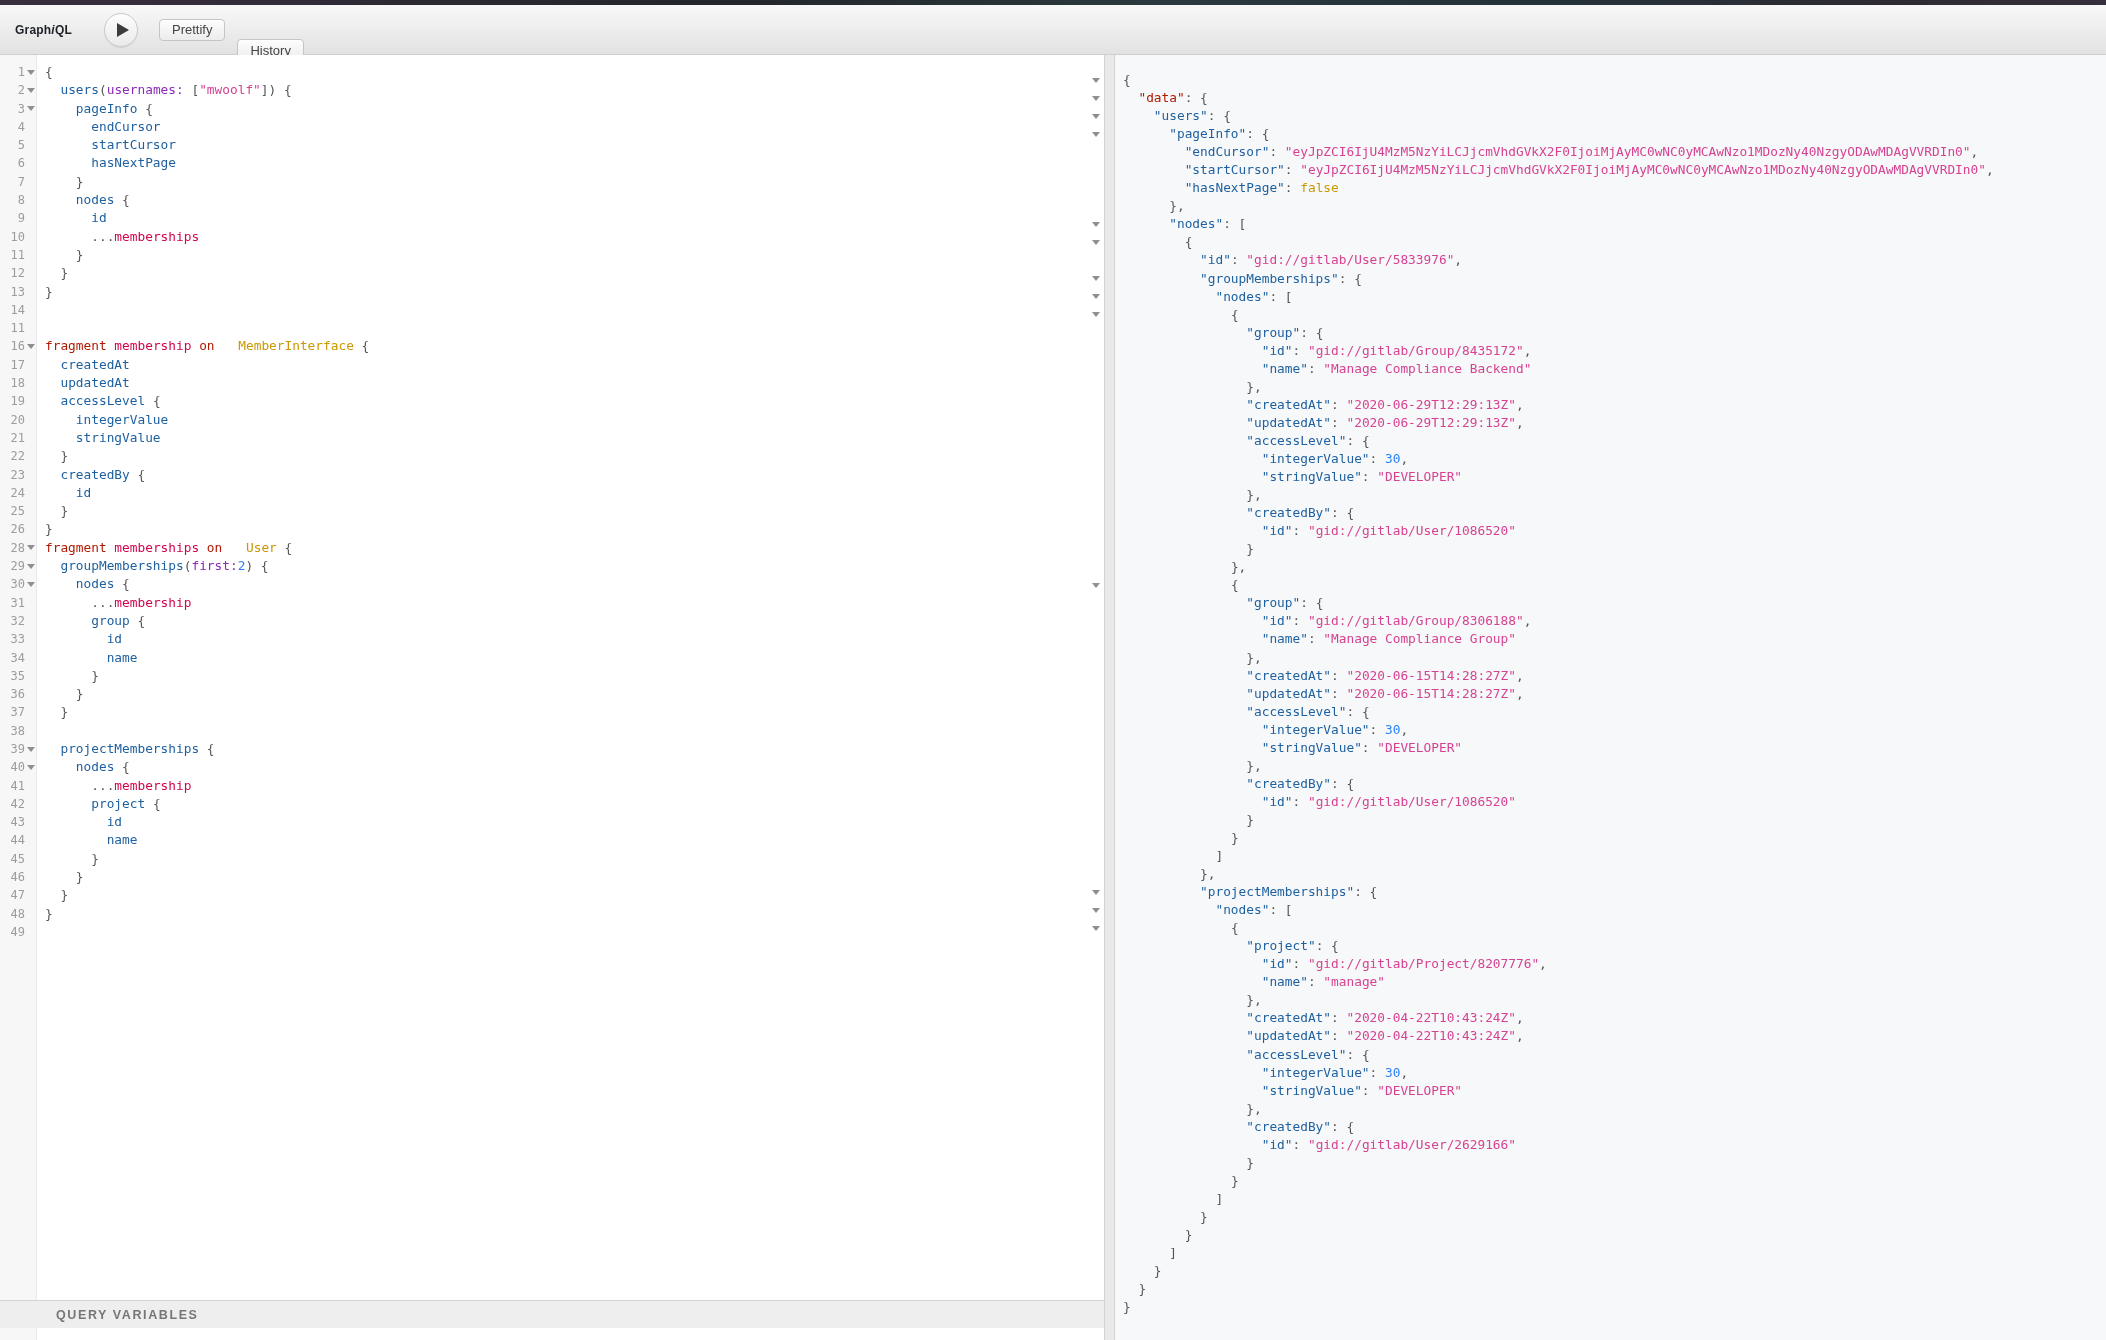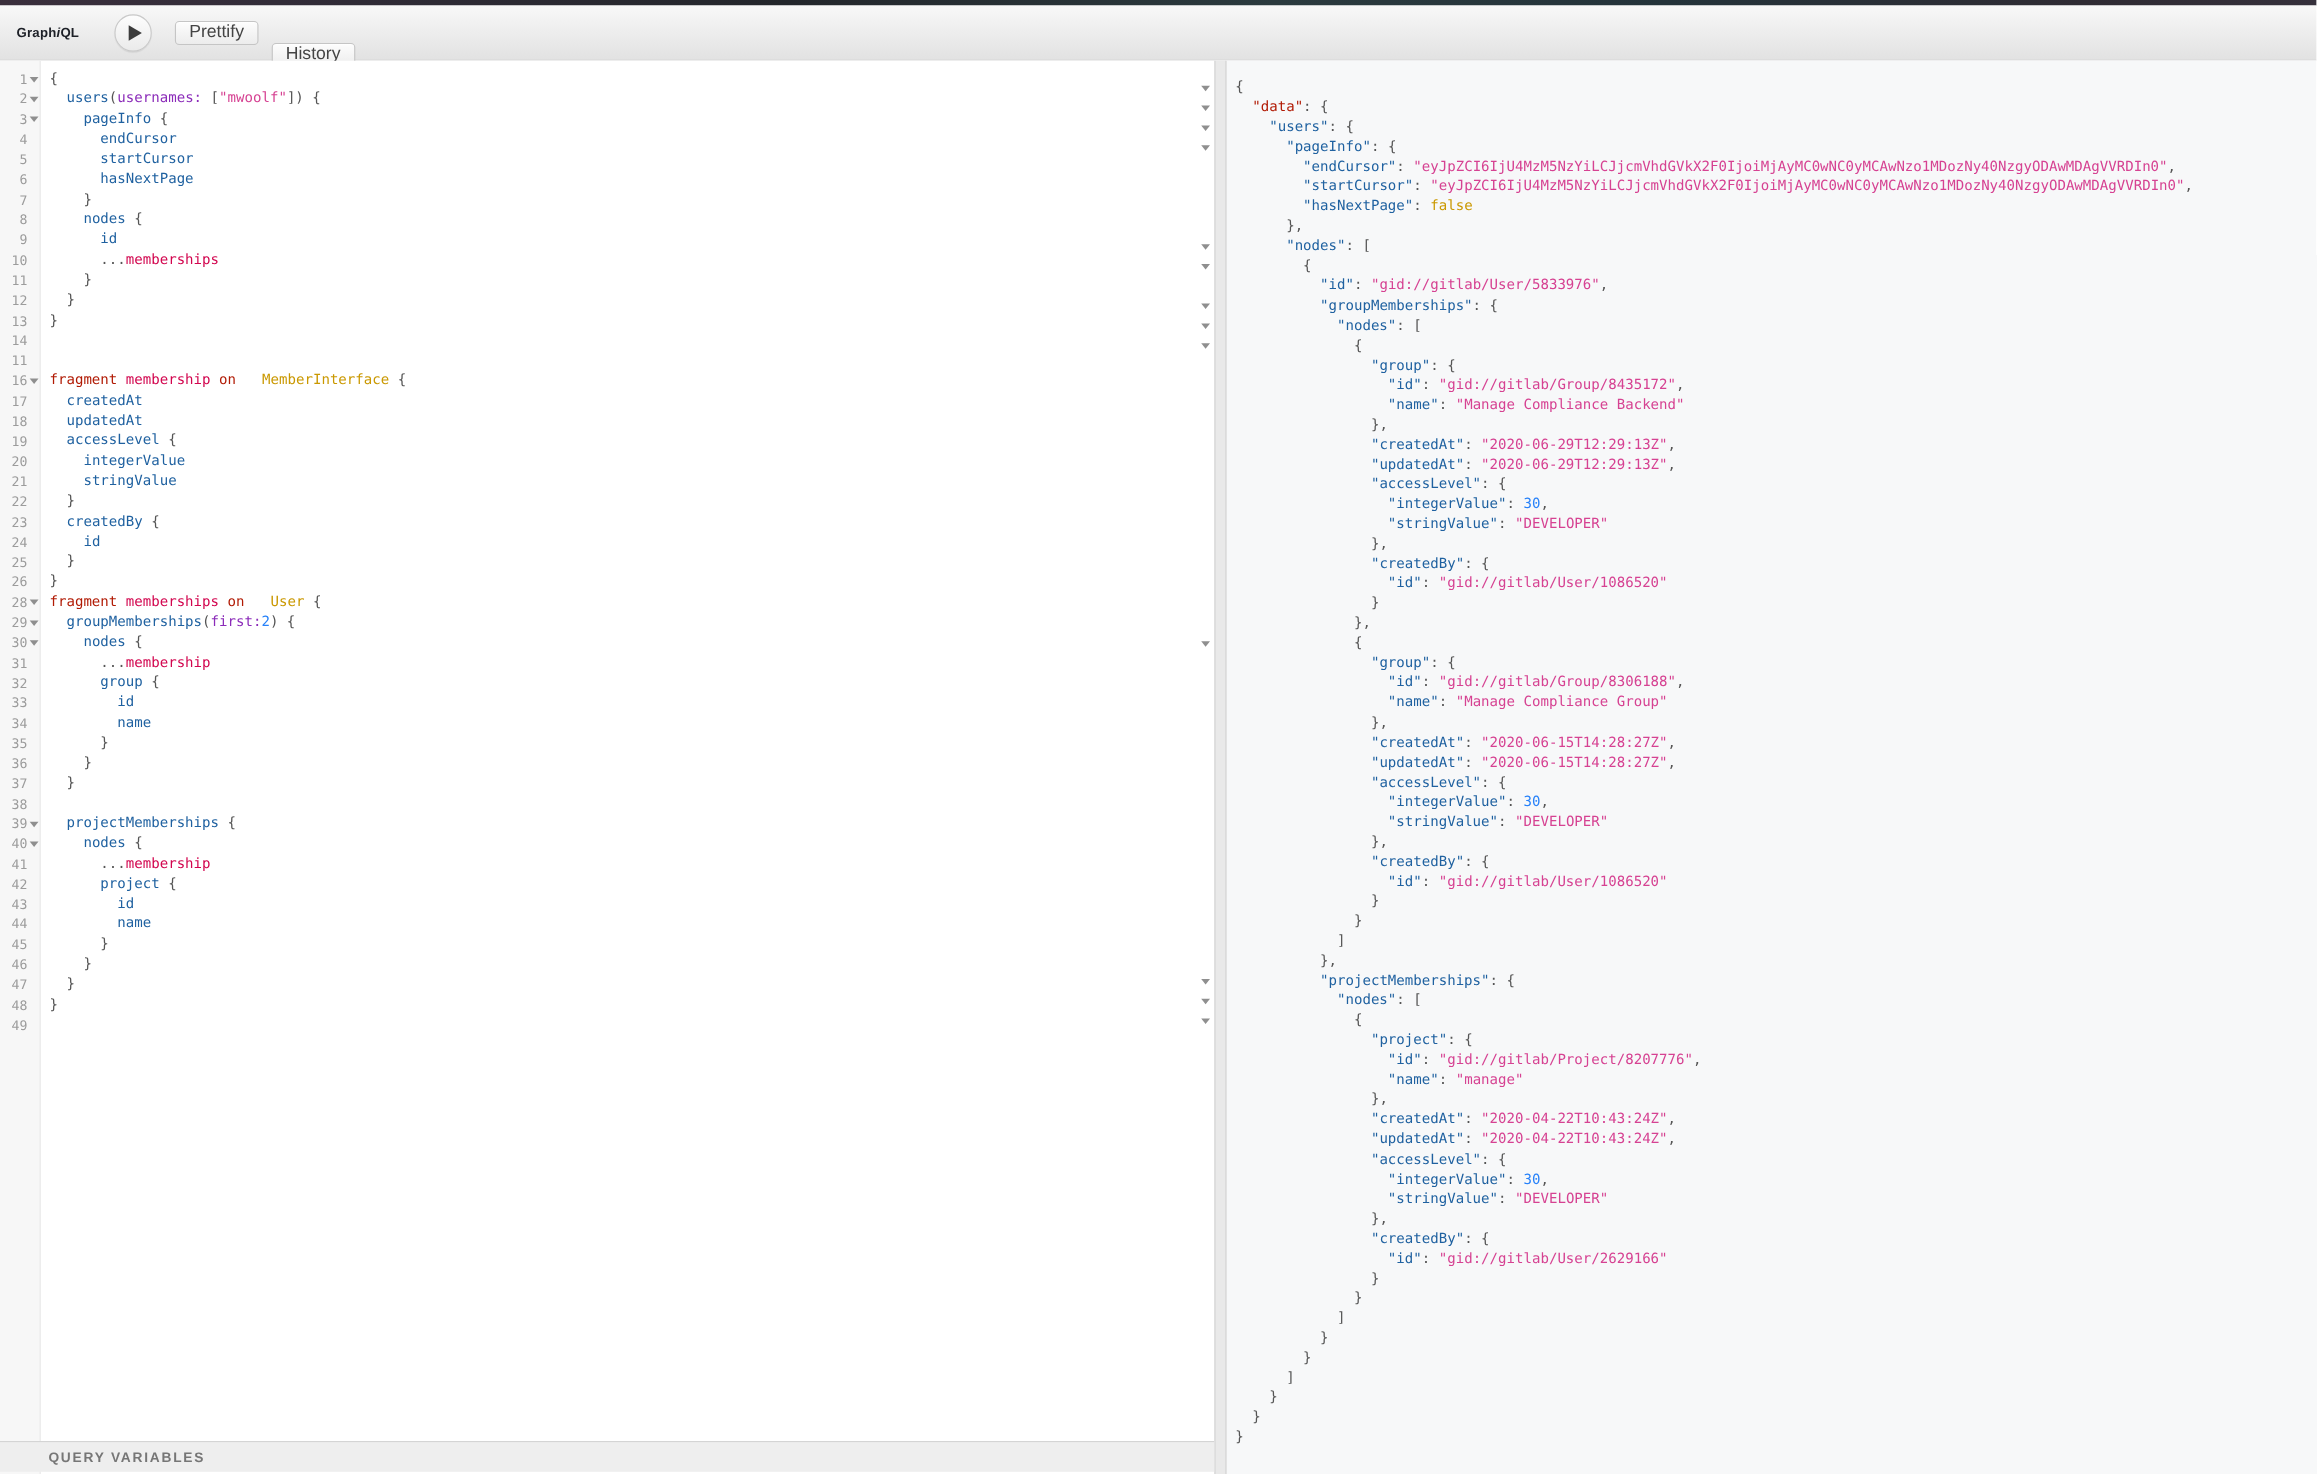--- a/index.html
+++ b/index.html
@@ -16,21 +16,21 @@
     border-bottom:1px solid #d0d0d0;
     display:flex; align-items:center; padding-left:15px; }
   .logo { font-size:12px; color:#1d2027; font-weight:bold; letter-spacing:0.2px; }
   .logo em { font-style:italic; font-weight:bold; }
   .execute-btn { margin-left:32px; width:34px; height:34px; border-radius:50%;
     border:1px solid #c9c9c9; background:linear-gradient(#fdfdfd,#eaeaea);
     display:flex; align-items:center; justify-content:center; cursor:pointer;
     box-shadow:0 1px 1px rgba(0,0,0,0.08); }
   .play-tri { width:0; height:0; margin-left:4px;
     border-left:12px solid #3c3c3c; border-top:7px solid transparent; border-bottom:7px solid transparent; }
-  .tb-btn { margin-left:21px; height:22px; padding:0 12px; font-size:16px; color:#444;
+  .tb-btn { margin-left:21px; height:22px; padding:0 12px; font-size:13px; color:#444;
     background:linear-gradient(#fdfdfd,#ececec); border:1px solid #c5c5c5; border-radius:4px;
     display:flex; align-items:center; cursor:pointer; box-shadow:0 1px 0 rgba(255,255,255,0.7) inset; }
   .tb-btn + .tb-btn { margin-left:12px;margin-top:41px; }
 
   
   .main { position:relative; width:100%; height:1285px; display:flex; overflow:hidden; }
 
   
   .query-pane { position:relative; width:1104px; height:100%; background:#fff; overflow:hidden; }
   .qgutter-bg { position:absolute; left:0; top:0; bottom:0; width:37px;
@@ -38,22 +38,22 @@
   .qlines { position:relative; padding-top:8px; }
   .qline { display:flex; height:18.3px; line-height:18.3px; white-space:pre;
     font-family:"DejaVu Sans Mono", monospace; font-size:12.8px; }
   .ln { width:25px; text-align:right; color:#9c9c9c; font-size:12px; flex:none; }
   .foldcell { width:12px; flex:none; display:flex; align-items:center; justify-content:center; }
   .tri { width:0; height:0; border-left:4.5px solid transparent; border-right:4.5px solid transparent;
     border-top:5.5px solid #8f8f8f; }
   .qcode { padding-left:8px; white-space:pre; }
 
   
-  .vars-bar { position:absolute; left:0; bottom:2px; width:1104px; height:28px; z-index:3;
-    background:#eeeeee; border-top:1px solid #d4d4d4; display:flex; align-items:center; padding-left:44px; }
+  .vars-bar { position:absolute; left:0; bottom:12px; width:1104px; height:28px; z-index:3;
+    background:#eeeeee; border-top:1px solid #d4d4d4; display:flex; align-items:center; padding-left:56px; }
   .vars-title { font-size:12.5px; font-weight:bold; color:#767676; letter-spacing:1.6px; }
 
   
   .result-pane { position:relative; flex:1; height:100%; background:#fff; }
   .rfold { position:absolute; left:-17px; top:0; width:17px; padding-top:16px; z-index:2; }
   .rfoldcell { height:18.05px; display:flex; align-items:center; justify-content:center; }
   .rstrip { position:absolute; left:0; top:0; bottom:0; width:11px; background:#e9e9e9;
     border-left:1px solid #d2d2d2; border-right:1px solid #d2d2d2; z-index:2; }
   .rbody { position:absolute; left:11px; right:0; top:0; bottom:0; background:#f7f8f9;
     padding:16px 0 0 8px; overflow:hidden; }

